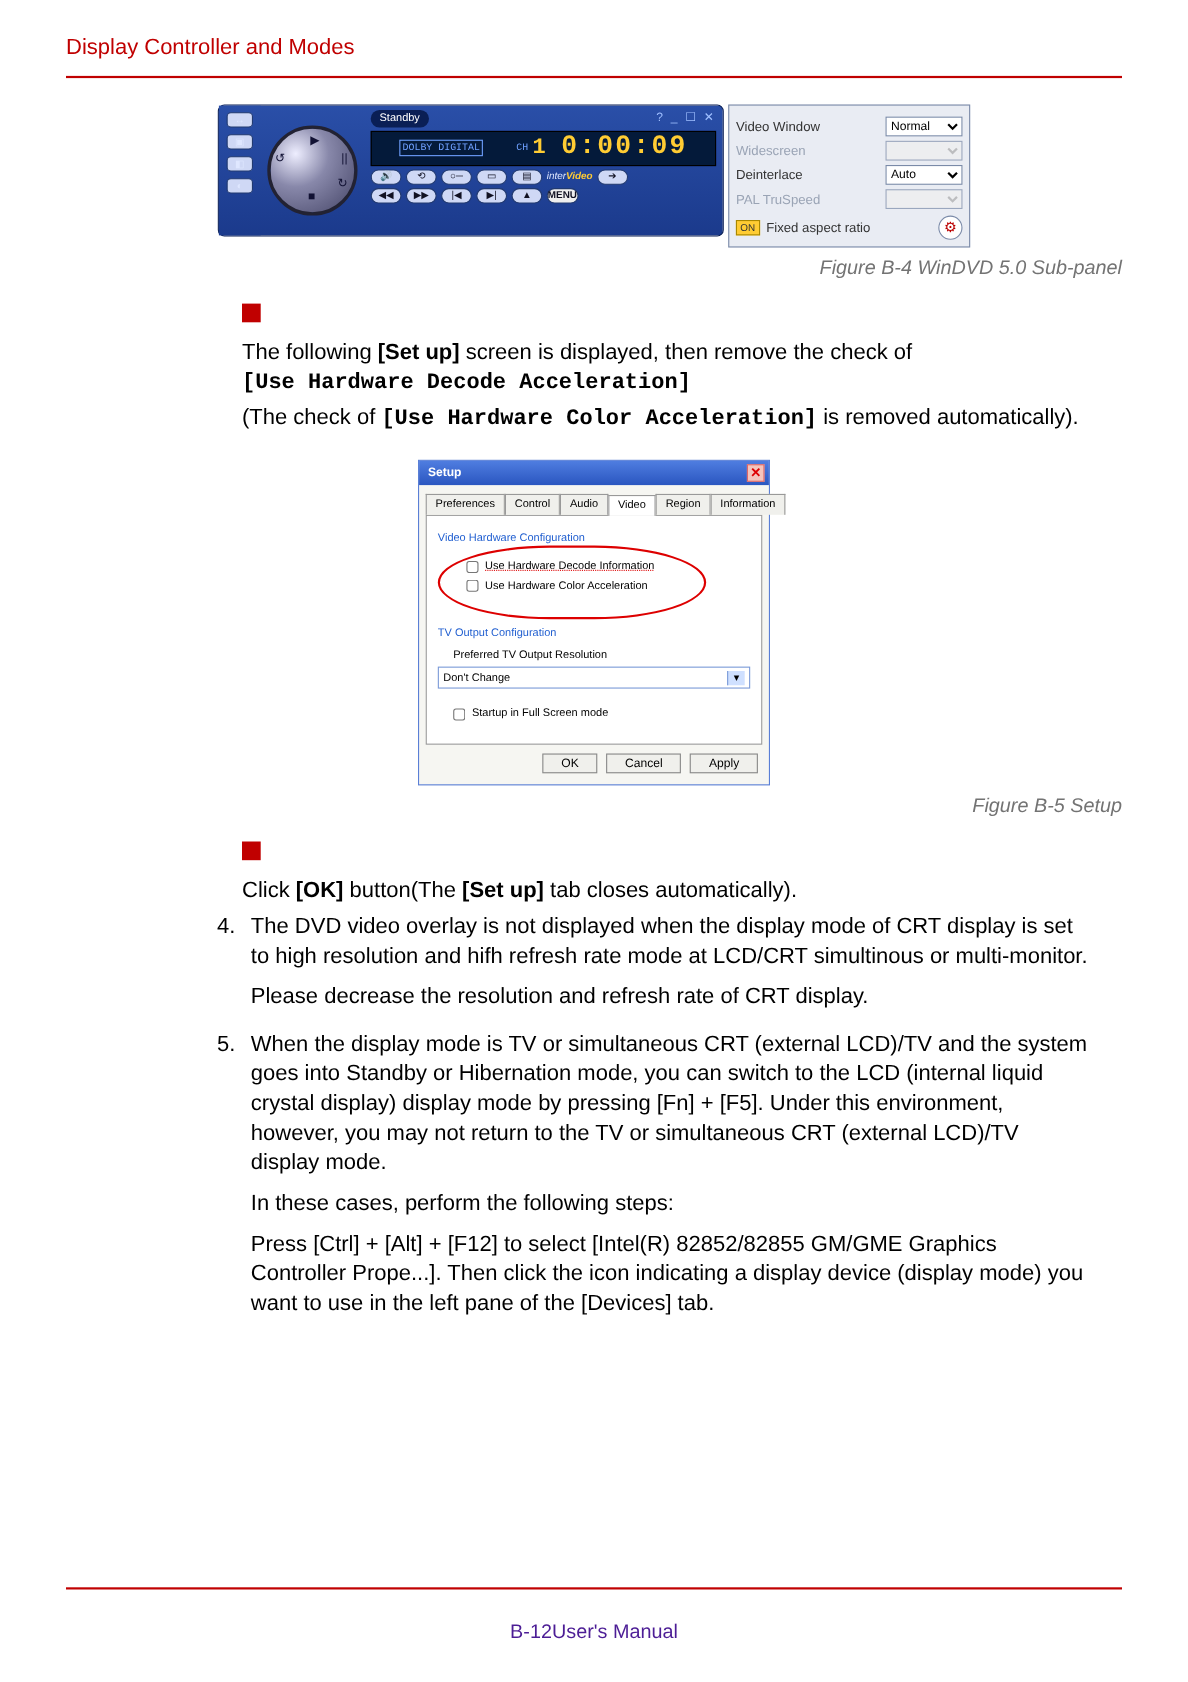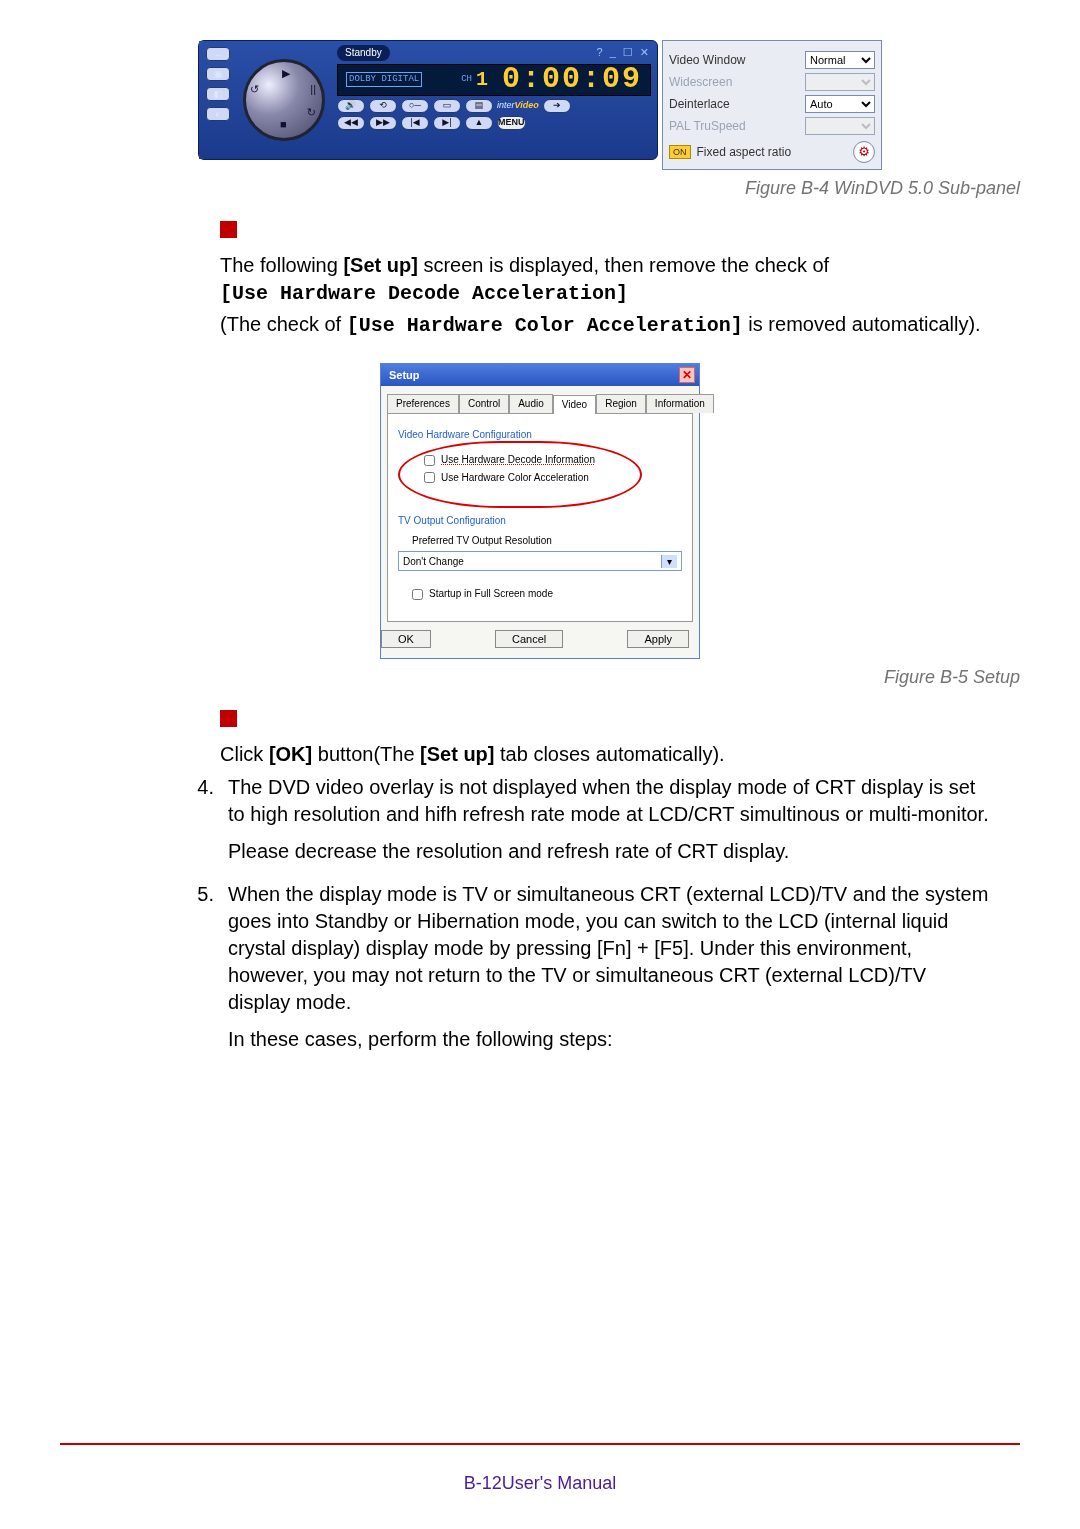--- a/index.html
+++ b/index.html
@@ -50,27 +50,27 @@
   }
   .dial-symbols span{ position:absolute; font-size:11px; color:#113;}
   .player-mid { flex:1; padding:4px 6px; }
   .title-row { display:flex; align-items:center; gap:6px; }
   .windvd-name { background:#0a1f55; color:#fff; font-size:10px; padding:1px 8px; border-radius:8px; }
   .title-icons { margin-left:auto; color:#9fbfff; font-size:11px; letter-spacing:2px;}
   .lcd {
     background:#041a3a;
     border:1px solid #000;
     height:32px; margin:3px 0;
-    display:flex; align-items:center; padding:0 8px;
+    display:flex; align-items:center; padding:0 25px;
     color:#6fa0ff; font-family: "Courier New", monospace; text-align: right;
   }
   .lcd .dolby { font-size:9px; border:1px solid #6fa0ff; padding:0 2px; }
   .lcd .ch { margin-left:auto; font-size:9px; margin-right:4px;}
   .lcd .chnum { color:#ffcc33; font-weight:bold; font-size:20px; margin-right:14px;}
-  .lcd .time { color:#ffcc33; font-weight:bold; font-size:30px; letter-spacing:2px;}
+  .lcd .time { color:#ffcc33; font-weight:bold; font-size:24px; letter-spacing:2px;}
   .btn-rows { display:flex; flex-direction:column; gap:3px; }
   .pill-row { display:flex; gap:4px; align-items:center; }
   .pill {
     background:#cfd8f5;
     border:1px solid #223a70;
     border-radius:10px;
     min-width:28px; height:14px;
     display:flex; align-items:center; justify-content:center;
     font-size:9px; color:#112;
   }
@@ -137,40 +137,41 @@
   .chk input{ width:11px; height:11px; }
   .red-ellipse{
     border:2px solid #d00; border-radius:50%/60%;
     padding:6px 20px 18px 10px; margin:-4px 40px 6px 0;
   }
   .tv-sel{
     width:100%; height:20px; border:1px solid #7a9ad8; font-size:10px; padding:0 4px; margin-top:4px;
     display:flex; align-items:center; justify-content:space-between; background:#fff;
   }
   .tv-sel .dd{ background:#cfe0ff; border-left:1px solid #7a9ad8; width:16px; text-align:center;}
-  .btnrow{ display:flex; justify-content:space-between; gap:8px; padding:0 10px 10px 0;}
+  .btnrow{ display:flex; justify-content:flex-end; gap:8px; padding:0 10px 10px 0;}
   .winbtn{ border:1px solid #888; background:#f0f0ec; padding:2px 16px; font-size:11px;}
   
   .num-item{ display:flex; gap:14px; margin:6px 0 6px -30px;}
   .num{ width:24px; text-align:right; flex-shrink:0;}
   .num-body{ flex:1; }
   .num-body p{ margin-bottom:10px; }
   
   .footer{
     position:absolute; bottom:34px; left:60px; right:60px;
     border-top:2px solid #c00000; padding-top:26px;
     display:flex; justify-content:center;
     color:#4c1d95; font-size:18px;
   }
 </style>
 </head>
 <body>
 
 <div class="page">
 
+  <div class="header">Display Controller and Modes</div>
 
   <div class="windvd-wrap">
     <div class="windvd">
       <div class="player">
         <div class="side-col">
           <div>↔</div>
           <div>▣</div>
           <div>◧</div>
           <div>◐</div>
         </div>
@@ -316,20 +317,21 @@
         <p>The DVD video overlay is not displayed when the display mode of CRT display is set to high resolution and hifh refresh rate mode at LCD/CRT simultinous or multi-monitor.</p>
         <p>Please decrease the resolution and refresh rate of CRT display.</p>
       </div>
     </div>
 
     <div class="num-item">
       <div class="num">5.</div>
       <div class="num-body">
         <p>When the display mode is TV or simultaneous CRT (external LCD)/TV and the system goes into Standby or Hibernation mode, you can switch to the LCD (internal liquid crystal display) display mode by pressing [Fn] + [F5]. Under this environment, however, you may not return to the TV or simultaneous CRT (external LCD)/TV display mode.</p>
         <p>In these cases, perform the following steps:</p>
+        <p>Press [Ctrl] + [Alt] + [F12] to select [Intel(R) 82852/82855 GM/GME Graphics Controller Prope...]. Then click the icon indicating a display device (display mode) you want to use in the left pane of the [Devices] tab.</p>
       </div>
     </div>
   </div>
 
 </div>
 
 <div class="footer">
   <span>B-12</span>
   <span>User's Manual</span>
 </div>

